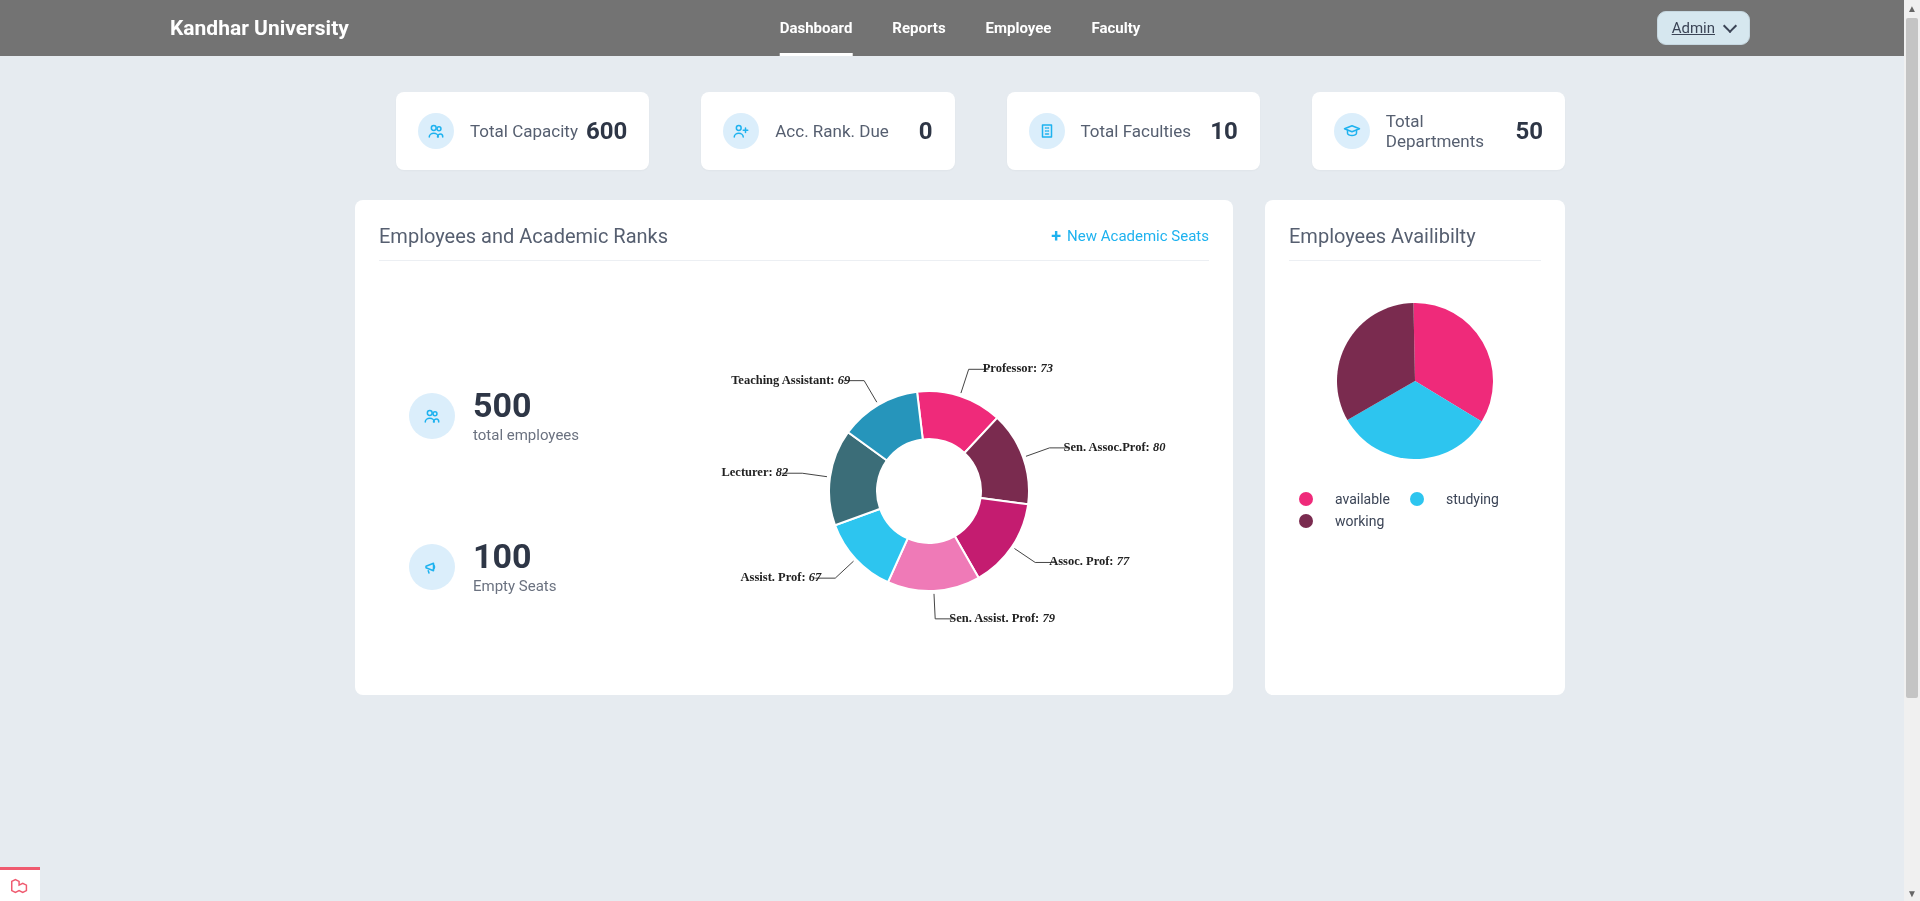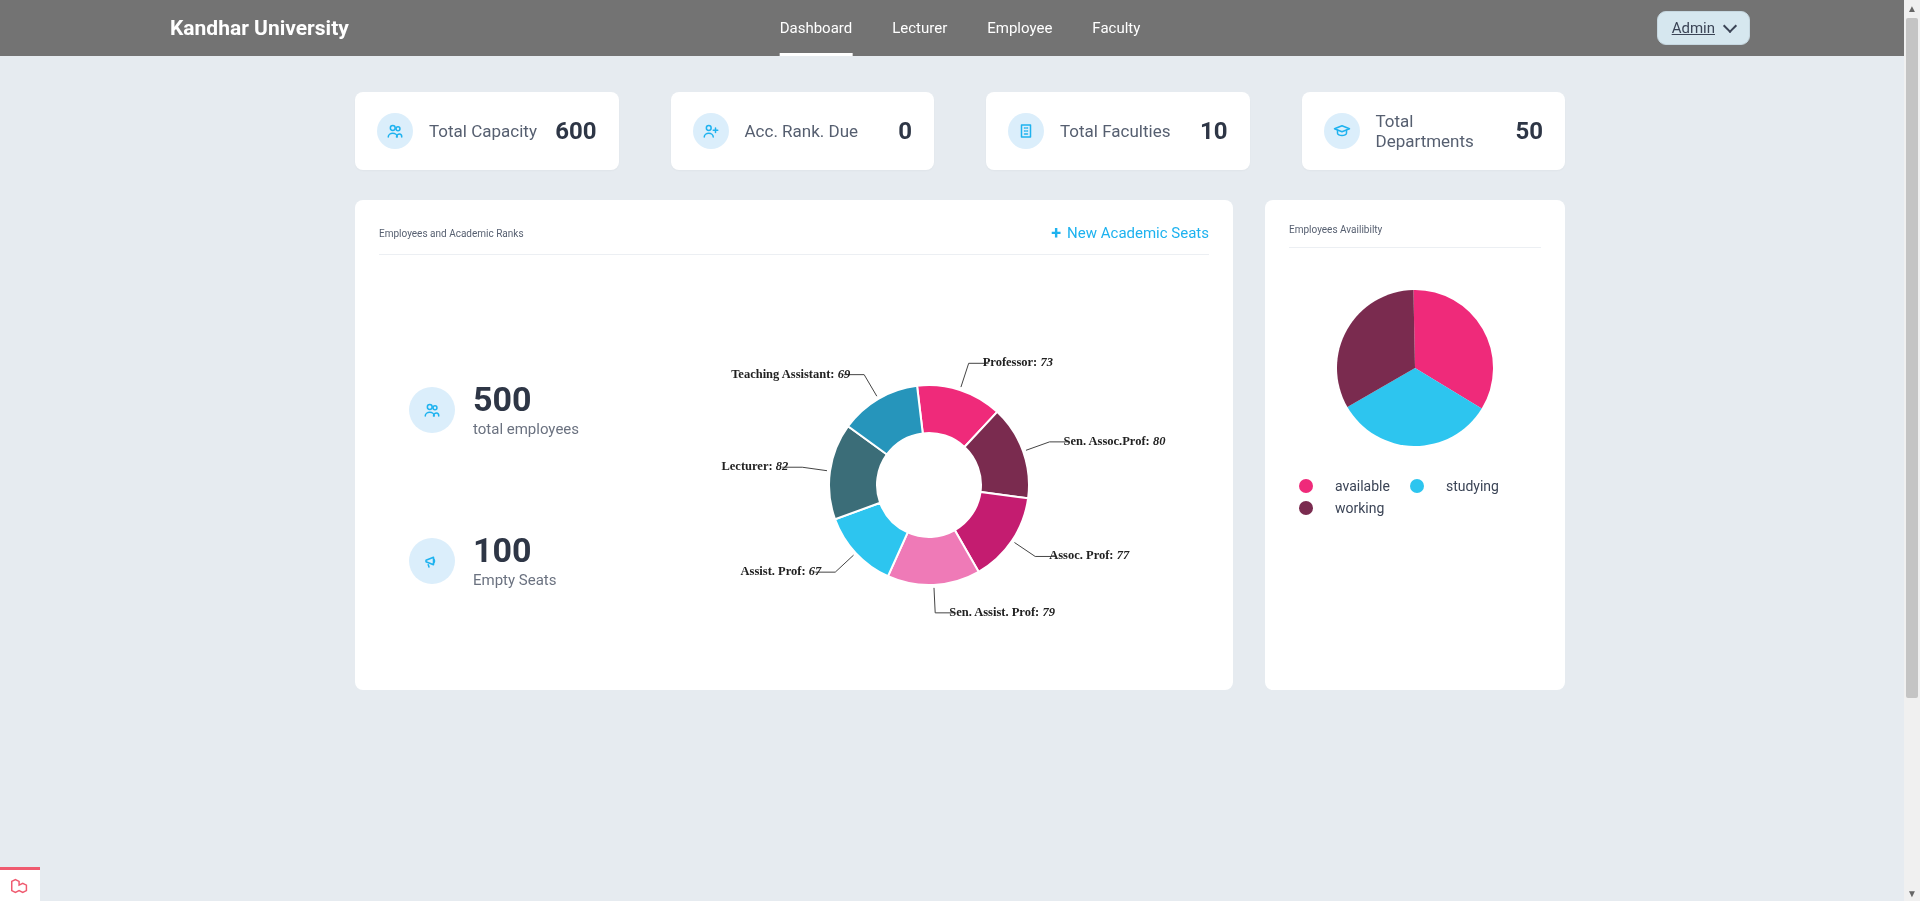--- a/index.html
+++ b/index.html
@@ -23,20 +23,21 @@
     font-weight: 700;
   }
   .nav {
     position: absolute;
     left: 50%;
     transform: translateX(-50%);
     display: flex;
     gap: 40px;
     height: 100%;
     align-items: center;
+    font-weight: bold;
   }
   .nav-item {
     color: #fff;
     font-size: 15px;
     cursor: pointer;
     height: 100%;
     display: flex;
     align-items: center;
     border-bottom: 3px solid transparent;
     padding-top: 3px;
@@ -60,20 +61,21 @@
   .chev { width: 10px; height: 10px; border-right: 2px solid #3b4456; border-bottom: 2px solid #3b4456; transform: rotate(45deg); margin-top: -4px; }
 
   .container {
     max-width: 1210px;
     margin: 36px auto 0 auto;
     padding: 0 0 40px 0;
   }
   .stats-row {
     display: flex;
     gap: 52px;
+    margin-left: 41px;
   }
   .stat-card {
     background: #fff;
     border-radius: 8px;
     flex: 1;
     height: 78px;
     display: flex;
     align-items: center;
     padding: 0 22px;
     box-shadow: 0 1px 2px rgba(0,0,0,0.03);
@@ -103,21 +105,21 @@
   .panel-big { flex: 1; min-height: 490px; }
   .panel-small { width: 300px; min-height: 490px; }
   .panel-head {
     display: flex;
     justify-content: space-between;
     align-items: center;
     border-bottom: 1px solid #eceff3;
     padding-bottom: 12px;
     margin-bottom: 20px;
   }
-  .panel-title { font-size: 10px; color: #565f70; }
+  .panel-title { font-size: 20px; color: #565f70; }
   .new-link { color: #1eb2ef; font-size: 15px; cursor: pointer; display: flex; align-items: center; gap: 6px; }
   .plus { font-size: 18px; font-weight: 700; line-height: 1; }
 
   .big-body { display: flex; gap: 40px; align-items: center; padding-top: 30px; }
   .left-stats { width: 230px; display: flex; flex-direction: column; gap: 95px; padding-left: 30px; }
   .ls-row { display: flex; align-items: center; gap: 18px; }
   .ls-icon {
     width: 46px; height: 46px; background: #dbeefb; border-radius: 50%;
     display: flex; align-items: center; justify-content: center; color: #1eb2ef;
   }
@@ -149,21 +151,21 @@
   .vscroll-thumb { position: absolute; left: 2px; width: 12px; top: 18px; height: 680px; background: #c4c4c4; border-radius: 2px; }
   .vscroll-arrow { position: absolute; left: 0; width: 16px; height: 16px; display:flex; align-items:center; justify-content:center; font-size:10px; color:#666; }
 </style>
 </head>
 <body>
 
 <div class="header">
   <div class="brand">Kandhar University</div>
   <div class="nav">
       <div class="nav-item active">Dashboard</div>
-      <div class="nav-item">Lecturer</div>
+      <div class="nav-item">Reports</div>
       <div class="nav-item">Employee</div>
       <div class="nav-item">Faculty</div>
     </div>
   <div class="admin-btn">
     <span>Admin</span>
     <span class="chev"></span>
   </div>
 </div>
 
 <div class="container">

